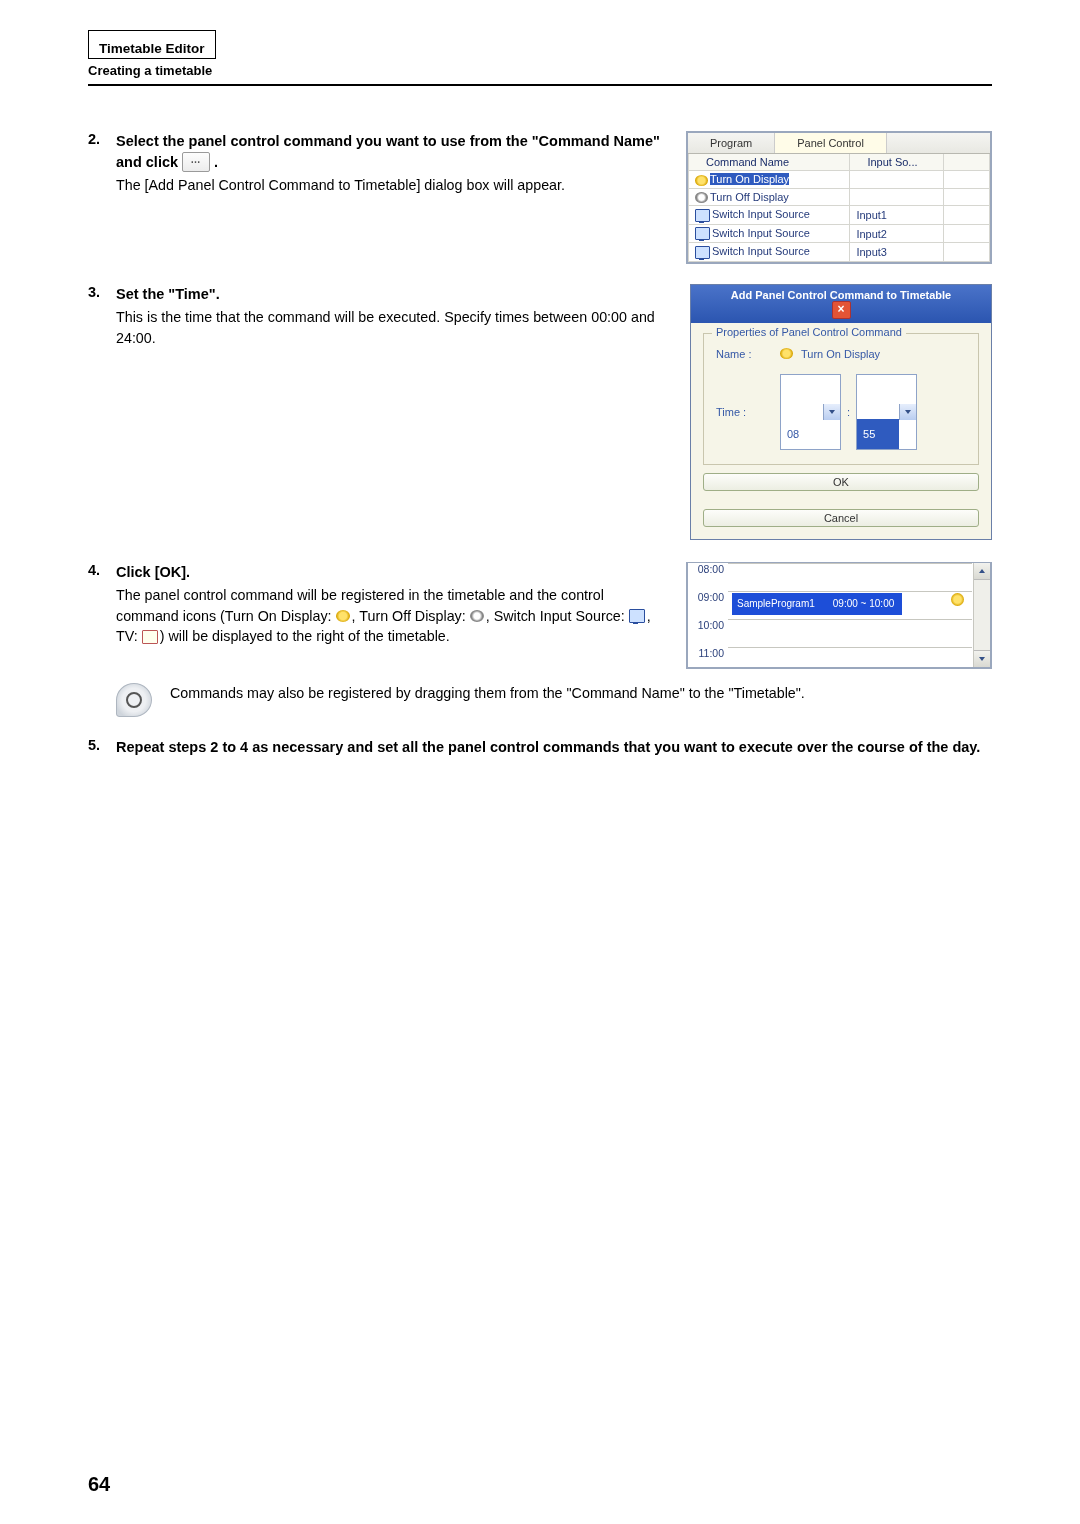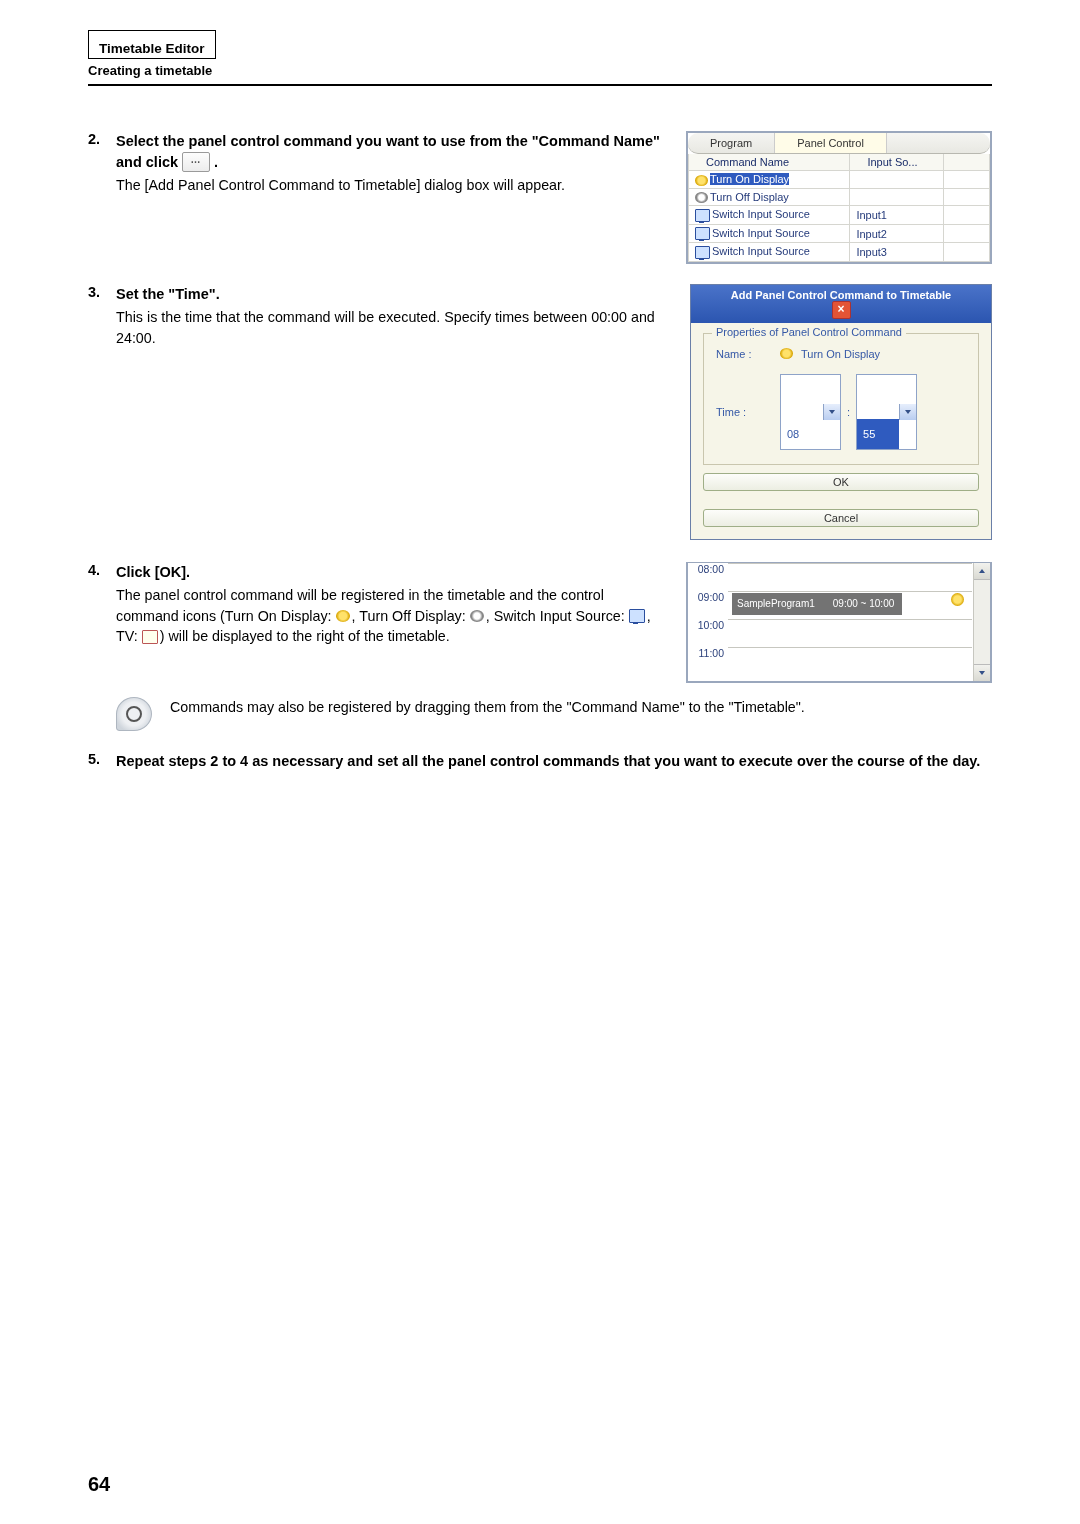--- a/index.html
+++ b/index.html
@@ -90,21 +90,20 @@
   .inline-btn::after{content:"…"; font-weight:bold; letter-spacing:1px;}
 
   .fig1 {
     width: 302px;
     border: 2px solid #9aa7bd;
   }
   .tabbar {
     display: flex;
     background: linear-gradient(#f5f5f2,#e8e8e2);
     border-bottom: 1px solid #b8b8b0;
-    border-radius: 10px;
   }
   .tab {
     padding: 4px 22px;
     font-size: 11px;
     color: #333;
     border-right: 1px solid #ccc;
   }
   .tab.active {
     background: #fffce8;
   }
@@ -180,29 +179,29 @@
   .dlg-btns { display:flex;justify-content:center;gap:18px;margin-top:8px;flex-direction:column;}
   .btn {
     min-width:70px;text-align:center;padding:2px 0;border:1px solid #9fae87;
     background:linear-gradient(#fdfdfa,#eceee2);border-radius:3px;font-size:11px;color:#333;
   }
 
   .timetable {
     width:302px;border:2px solid #9aa7bd;border-top:1px solid #9aa7bd;
     font-size:11px;background:#fff;position:relative;
   }
-  .tt-inner{position:relative;height:118px;}
+  .tt-inner{position:relative;height:104px;}
   .tt-row {
     display:flex; align-items:flex-start; height:28px; position:relative;
   }
   .tt-time { width:36px; text-align:right; padding-right:4px; color:#2a3f7a; font-size:10.5px;}
   .tt-line { position:absolute; left:40px; right:18px; top:0; border-top:1px solid #c7c7c0;}
   .tt-block {
     position:absolute; left:44px; width:165px; top:30px; height:22px;
-    background:#737373;color:#fff;font-size:10px;display:flex;align-items:center;
+    background:#1d4ed8;color:#fff;font-size:10px;display:flex;align-items:center;
     padding-left:5px;gap:18px;white-space:nowrap;
   }
   .scroll-track{position:absolute;right:0;top:0;bottom:0;width:16px;background:#efefea;border-left:1px solid #c7c7c0;}
   .scroll-btn{height:16px;background:linear-gradient(#f2f2ee,#d9d9d2);border-bottom:1px solid #bbb;display:flex;align-items:center;justify-content:center;}
   .scroll-btn.up::after{content:"";border-left:3px solid transparent;border-right:3px solid transparent;border-bottom:4px solid #345088;}
   .scroll-btn.down{position:absolute;bottom:0;left:0;right:0;border-top:1px solid #bbb;border-bottom:none;}
   .scroll-btn.down::after{content:"";border-left:3px solid transparent;border-right:3px solid transparent;border-top:4px solid #345088;}
   .tt-bulb{position:absolute;right:24px;top:30px;width:13px;height:13px;}
 
   .note-row{display:flex;gap:18px;margin-top:14px;align-items:flex-start;}

